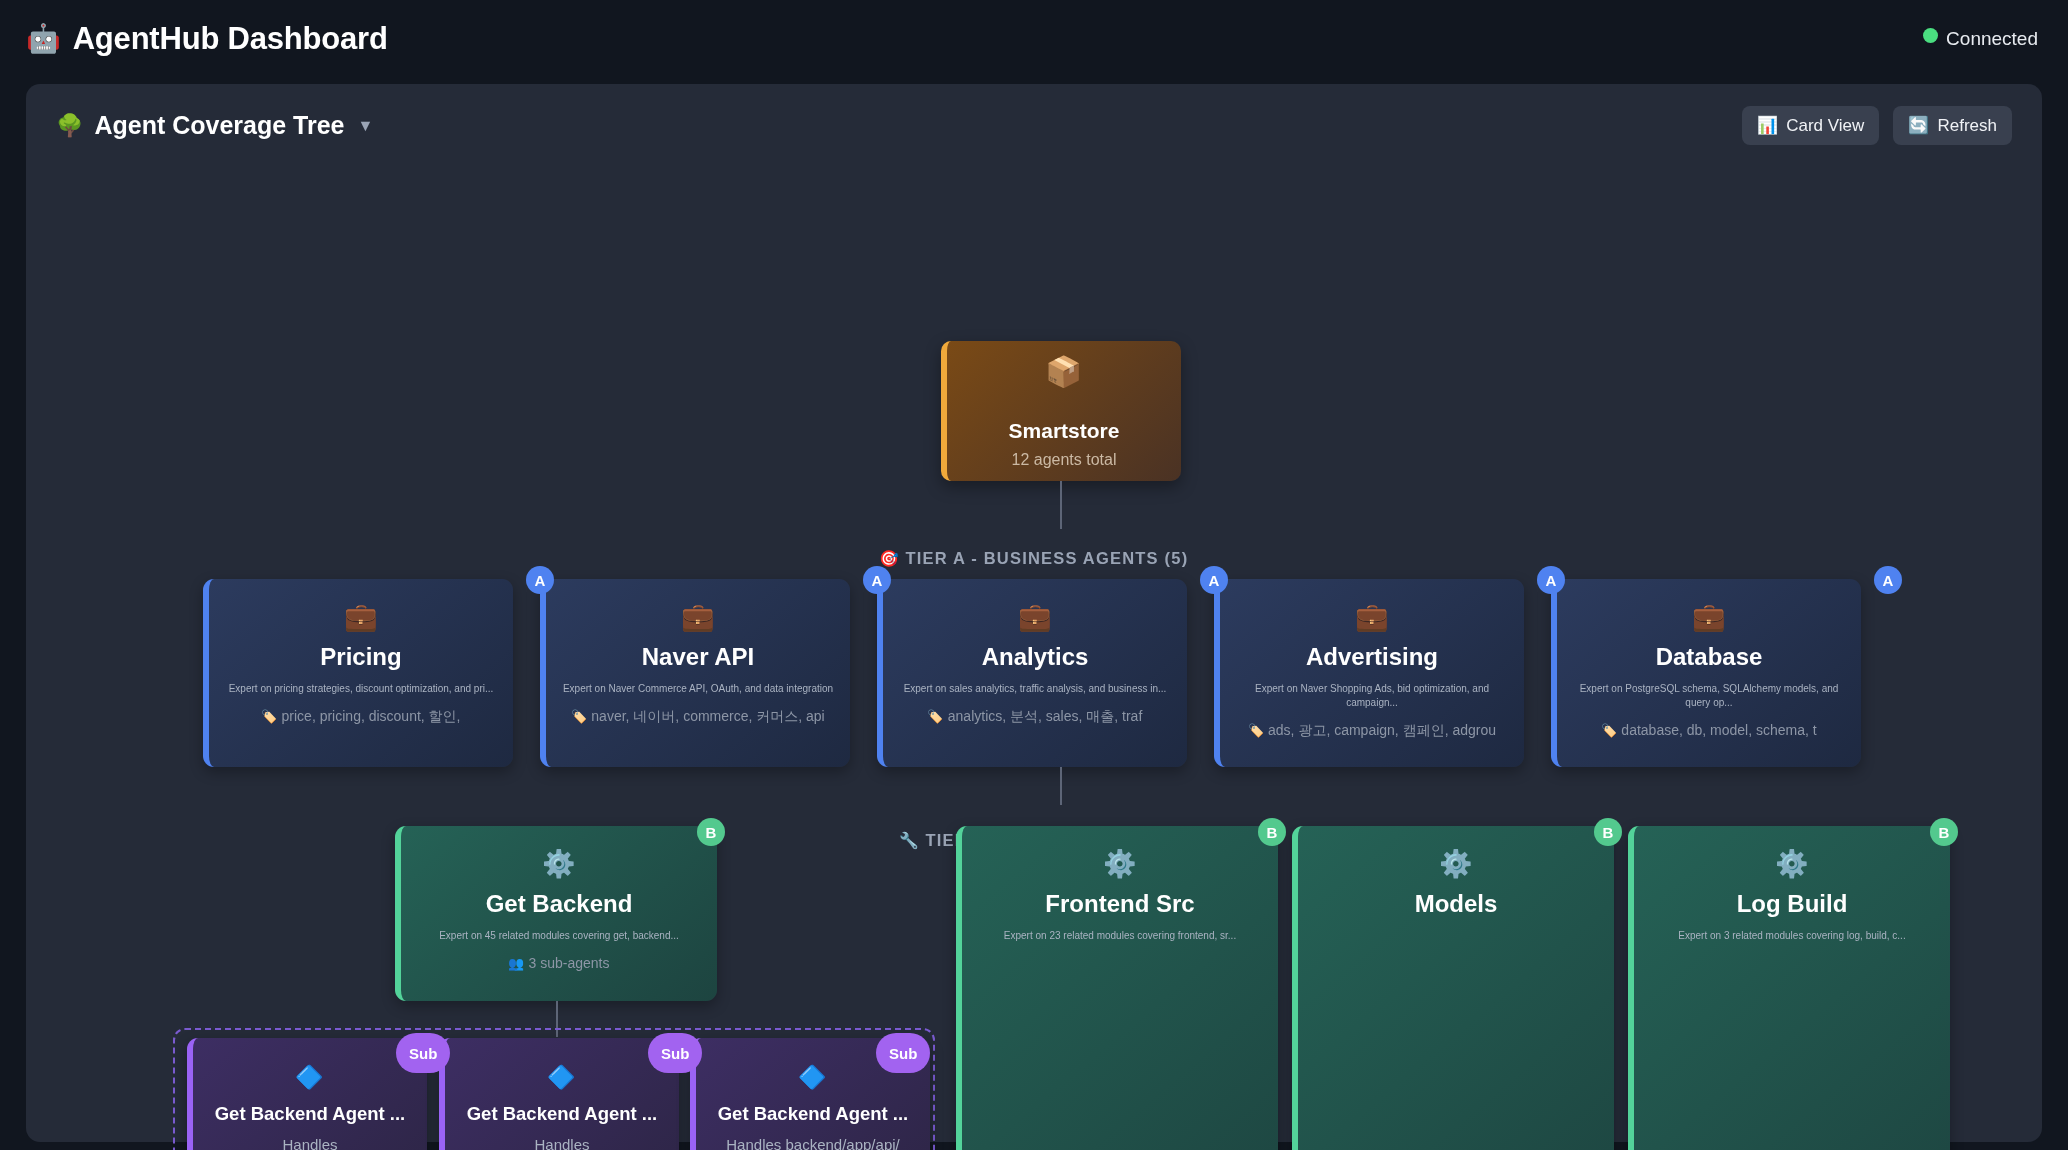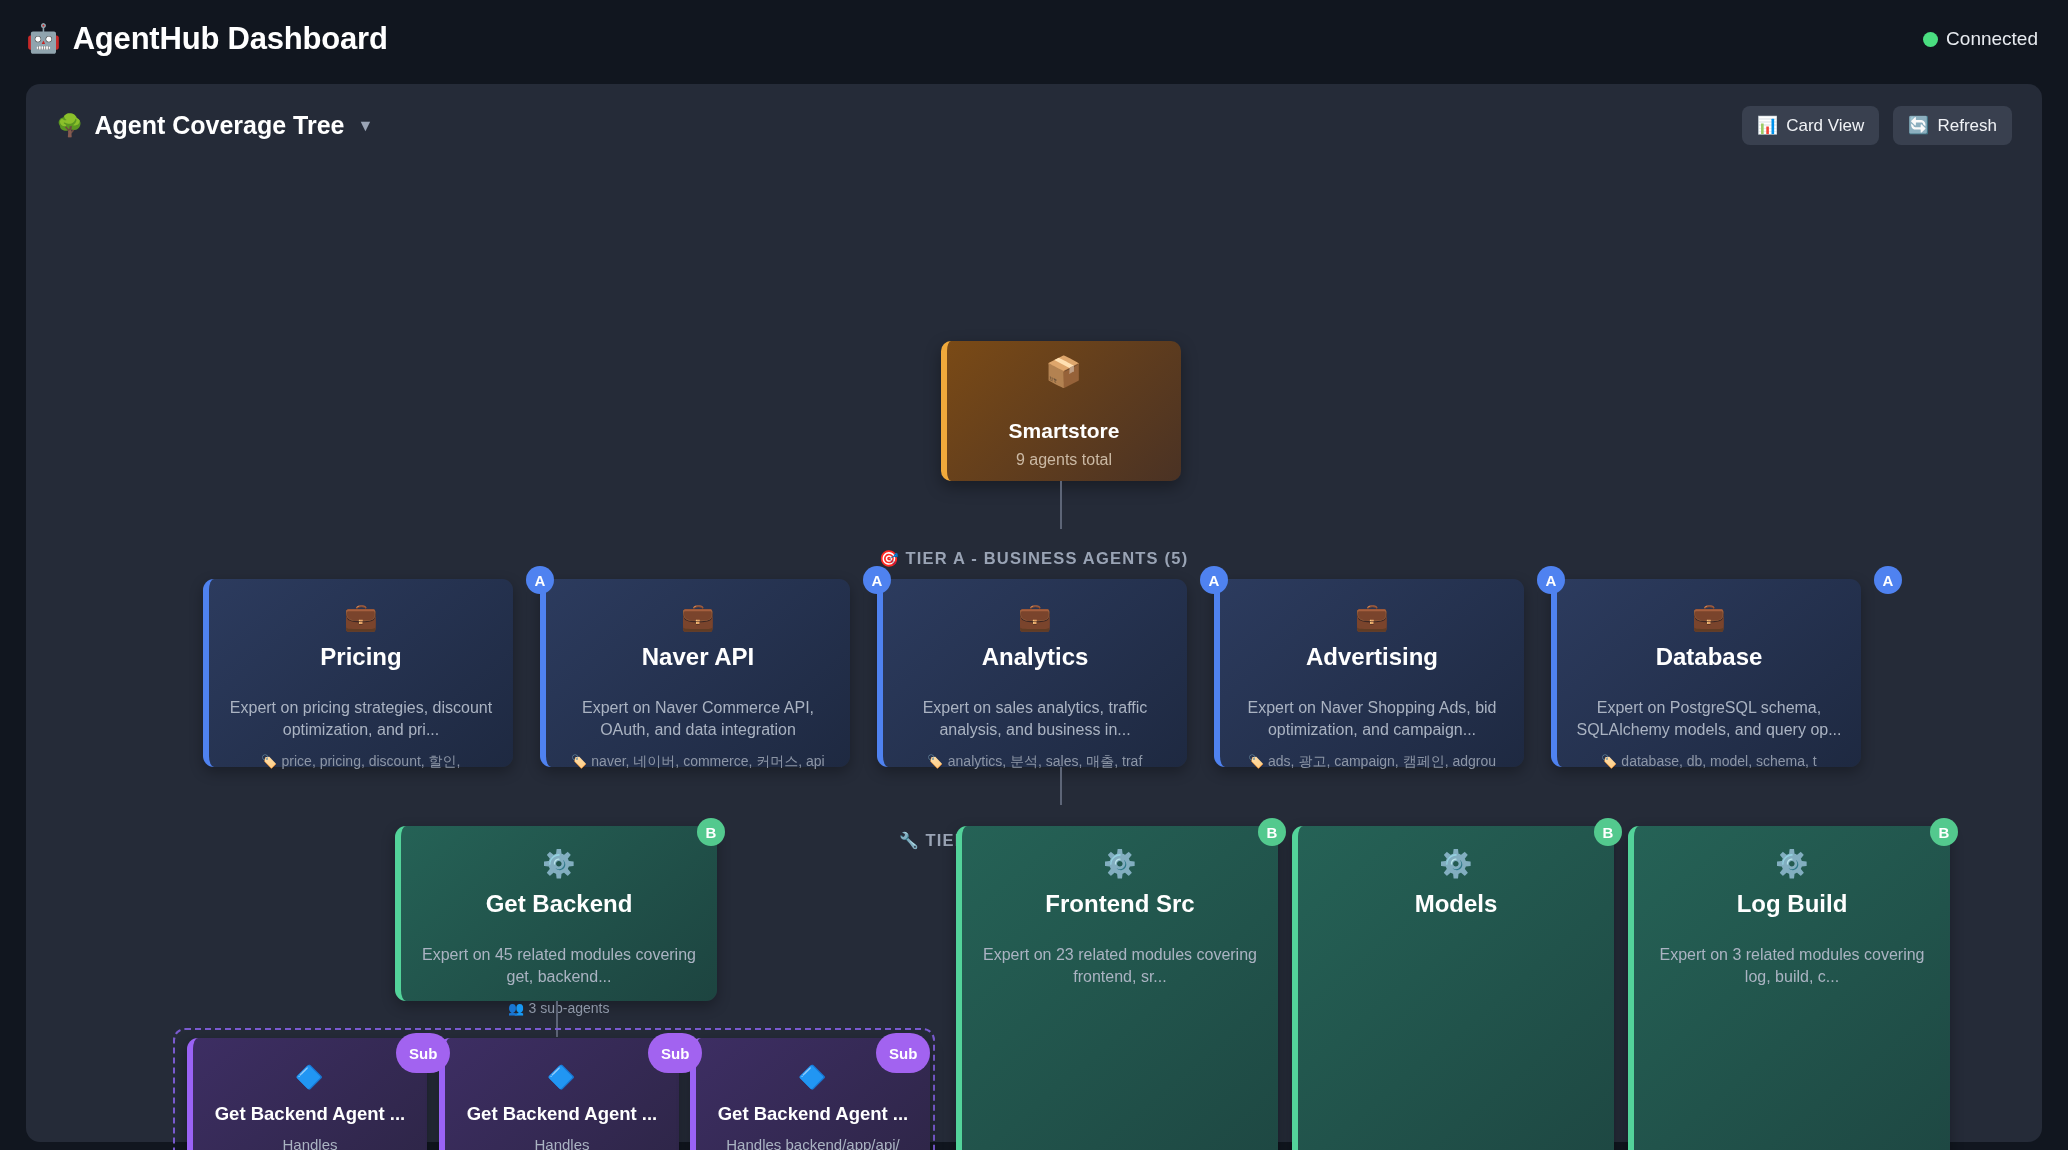--- a/index.html
+++ b/index.html
@@ -17,21 +17,21 @@
     padding: 0 30px 0 26px;
     background: #11161f;
   }
   .app-title {
     display: flex; align-items: center; gap: 12px;
     font-size: 31px; font-weight: bold; color: #ffffff;
     letter-spacing: -0.2px;
   }
   .app-title .emoji { font-size: 28px; line-height: 1; }
   .conn {
-    display: flex; align-items: center; gap: 8px;
+    display: flex; gap: 8px;
     font-size: 19px; color: #e8ebf0;
   }
   .conn .dot {
     width: 15px; height: 15px; border-radius: 50%;
     background: #4ade80;
   }
 
   
   .panel {
     position: relative;
@@ -98,22 +98,22 @@
   .card {
     position: absolute;
     border-radius: 11px;
     padding: 22px 14px 0 14px;
     display: flex; flex-direction: column; align-items: center;
     box-shadow: 0 5px 14px rgba(0,0,0,0.3);
   }
   .card .ic { font-size: 27px; margin-bottom: 10px; }
   .card .nm { font-size: 24px; font-weight: bold; color: #ffffff; text-align: center; }
   .card .desc {
-    font-size: 16px; color: #aab3c2; text-align: center;
-    margin-top: 26px; line-height: 1.38;
+    font-size: 10px; color: #aab3c2; text-align: center;
+    margin-top: 11px; line-height: 1.38;
   }
   .card .meta {
     font-size: 14px; color: #8d96a6; text-align: center;
     margin-top: 12px;
   }
   .card .meta .emoji { font-size: 13px; }
 
   
   .card-a {
     width: 310px; height: 188px;
@@ -197,21 +197,21 @@
         <span>Refresh</span>
       </button>
     </div>
   </div>
 
   <div class="canvas">
 
     <div class="root-card">
       <span class="ic">📦</span>
       <span class="nm">Smartstore</span>
-      <span class="sub">9 agents total</span>
+      <span class="sub">12 agents total</span>
     </div>
 
     <div class="vline" style="left:1034px; top:336px; height:48px;"></div>
 
     <div class="tier-label" style="top:404px;">
       <span class="emoji">🎯</span>
       <span>TIER A - BUSINESS AGENTS (5)</span>
     </div>
 
     <div class="card card-a" style="left:177px;">

